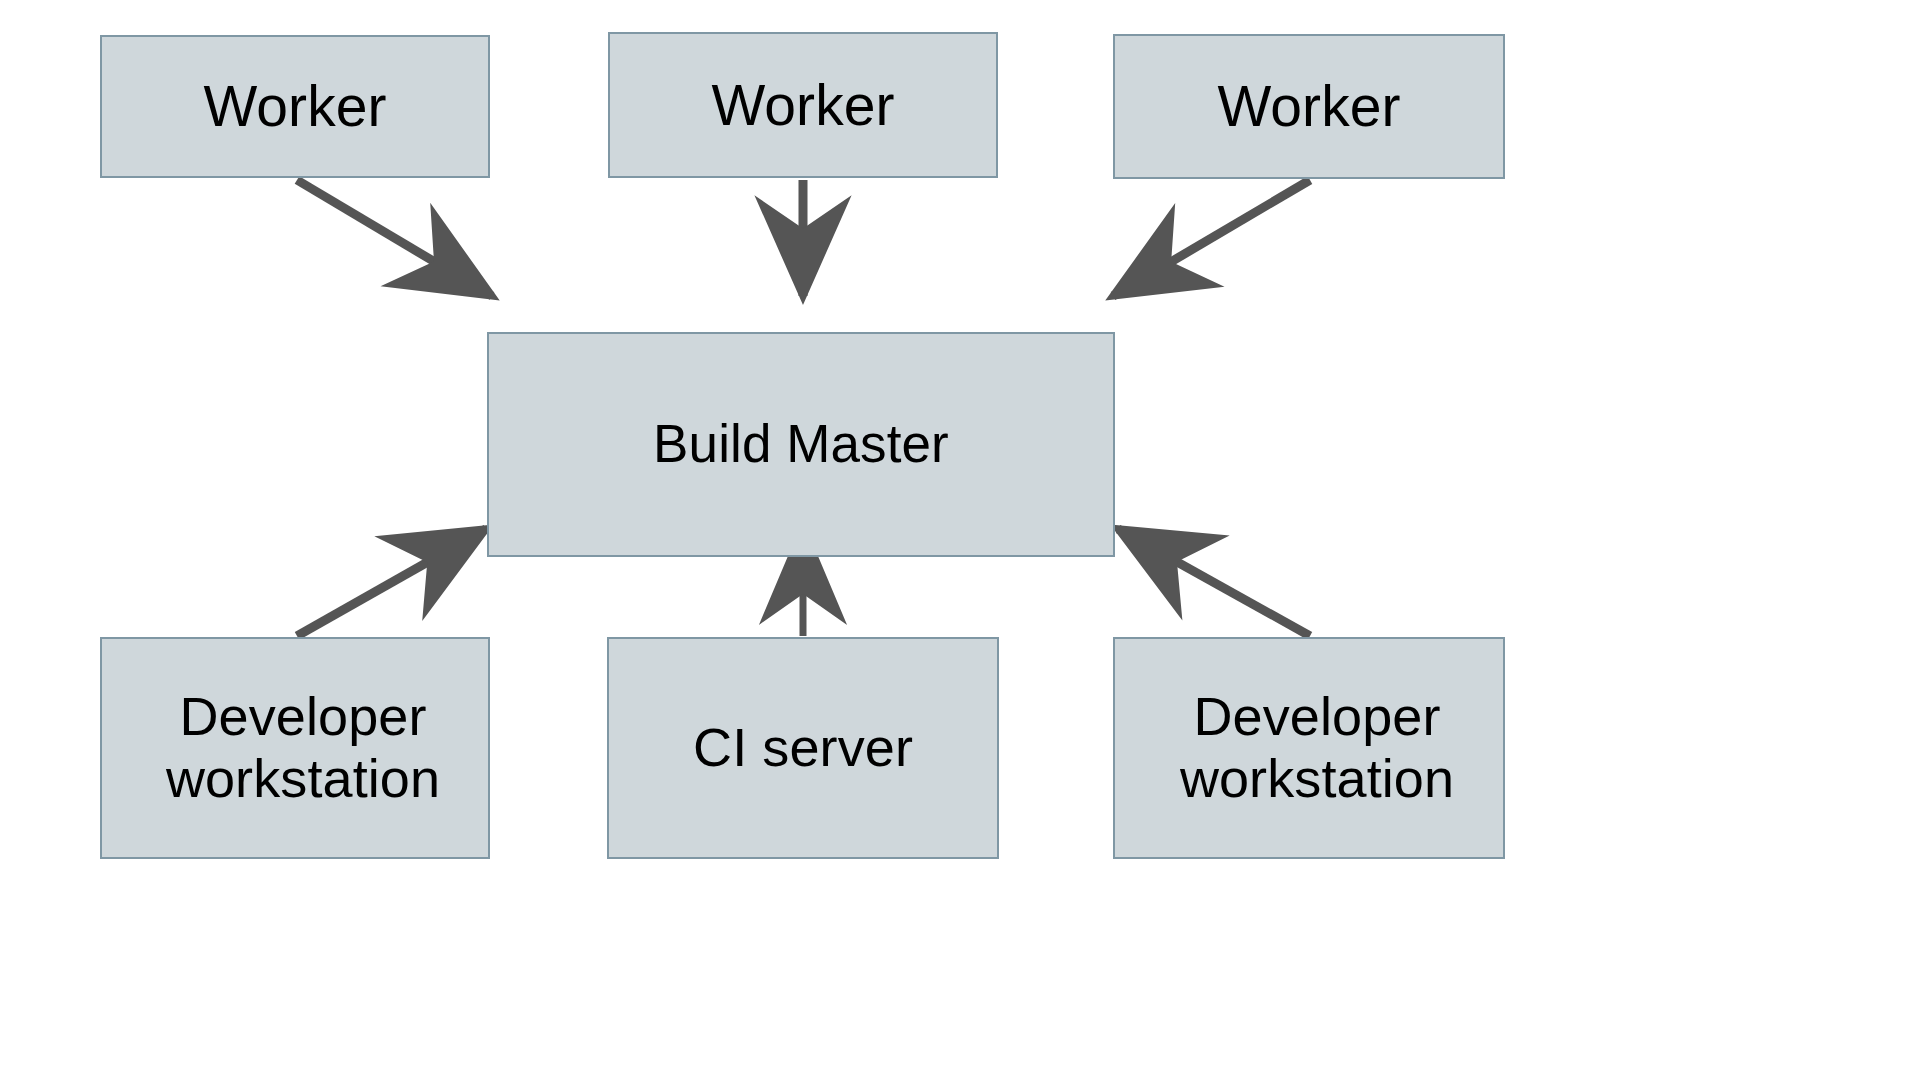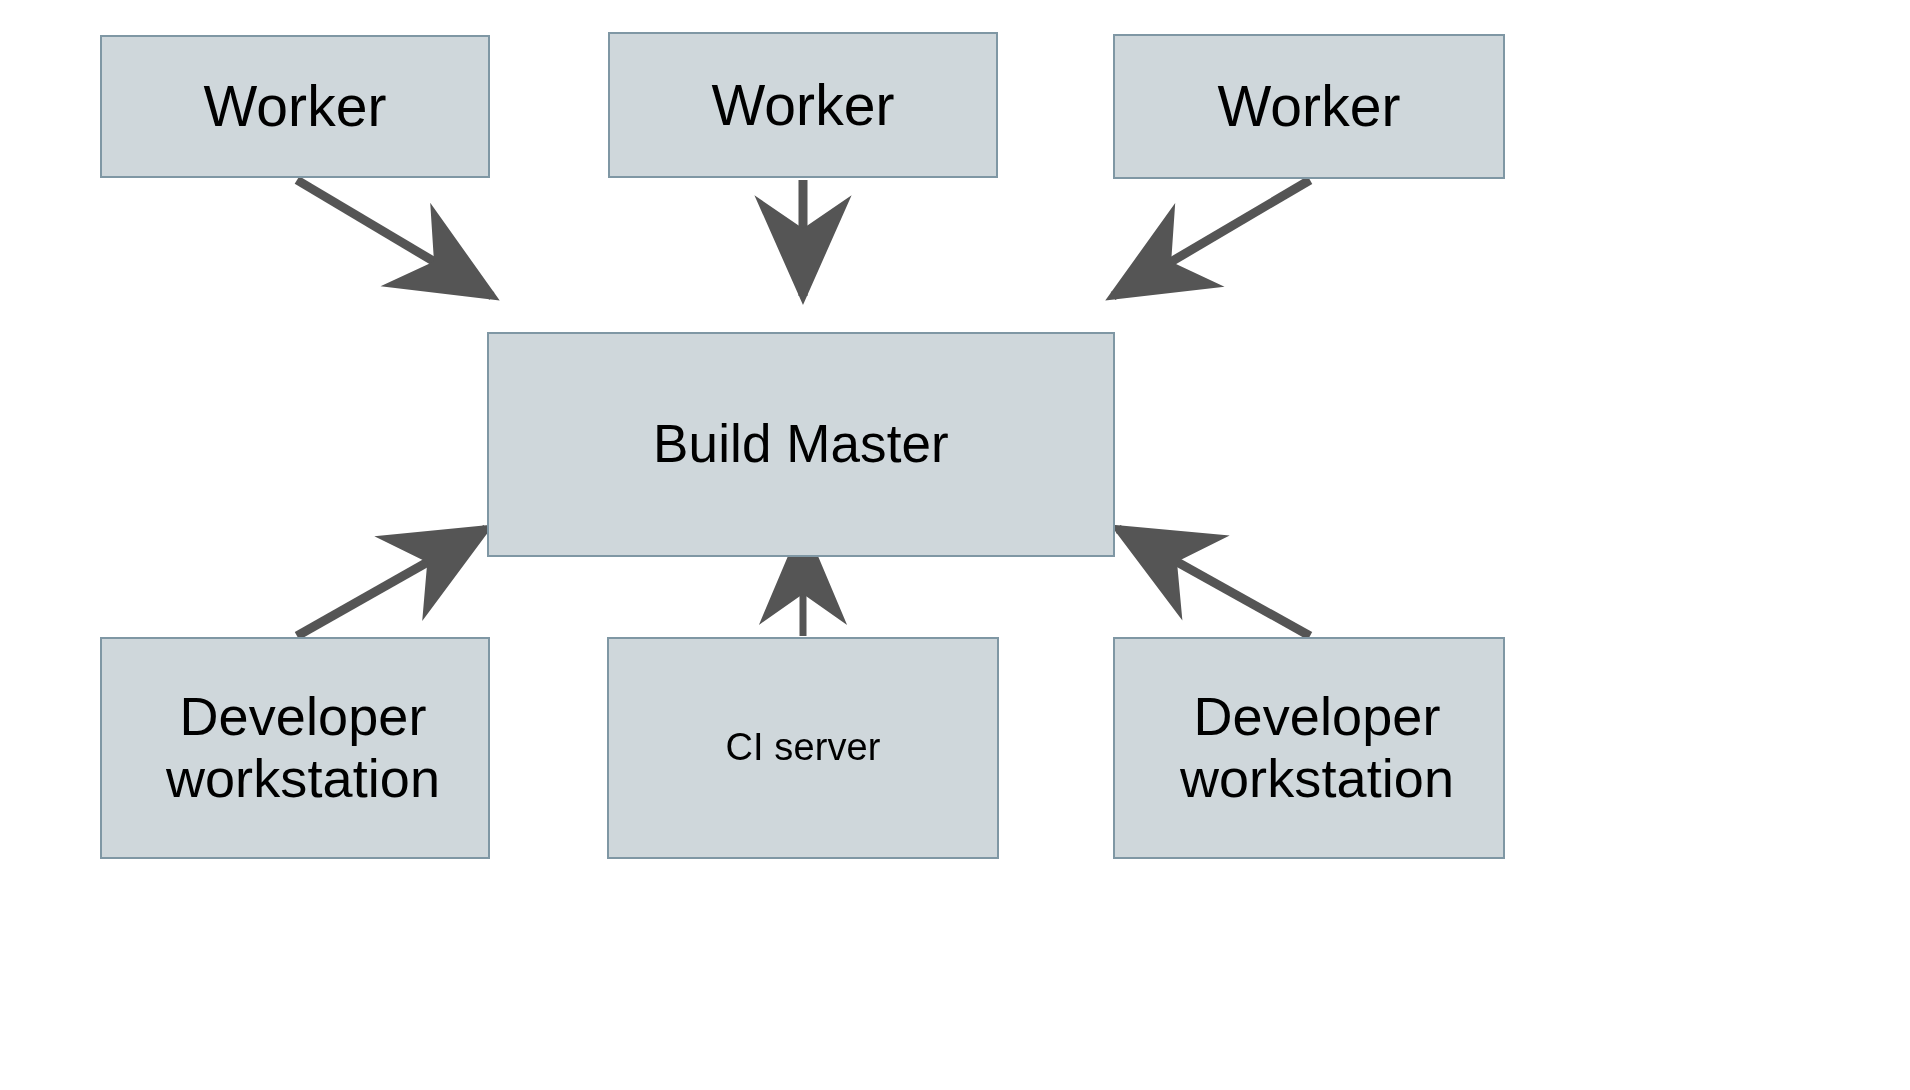--- a/index.html
+++ b/index.html
@@ -58,21 +58,21 @@
   #node-build-master { left: 487px; top: 300px; width: 628px; height: 225px; margin-top: 32px; }
   #node-build-master .node-label { font-size: 53px; }
 
   
   #node-dev-1  { left: 100px;  top: 637px; width: 390px; height: 222px; }
   #node-ci     { left: 607px;  top: 637px; width: 392px; height: 222px; }
   #node-dev-2  { left: 1113px; top: 637px; width: 392px; height: 222px; }
 
   #node-dev-1 .node-label,
   #node-dev-2 .node-label { font-size: 54px; margin-left: 16px; }
-  #node-ci .node-label { font-size: 38px; }
+  #node-ci .node-label { font-size: 54px; }
 </style>
 </head>
 <body>
 
 <div id="canvas" style="background: rgb(255, 255, 255);">
 
   <svg id="edge-layer" viewBox="0 0 1910 1090" width="1910" height="1090" xmlns="http://www.w3.org/2000/svg">
     <defs>
       <marker id="barb" markerWidth="14" markerHeight="12" refX="11.6" refY="6" orient="auto" markerUnits="strokeWidth">
         <path d="M 0.4 0.6 L 12.6 6 L 0.4 11.4 L 4.1 6 Z" fill="#555555"></path>

